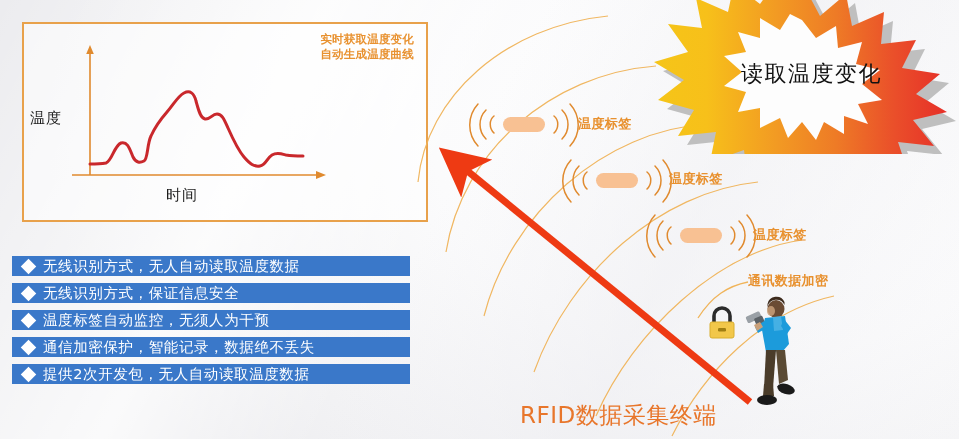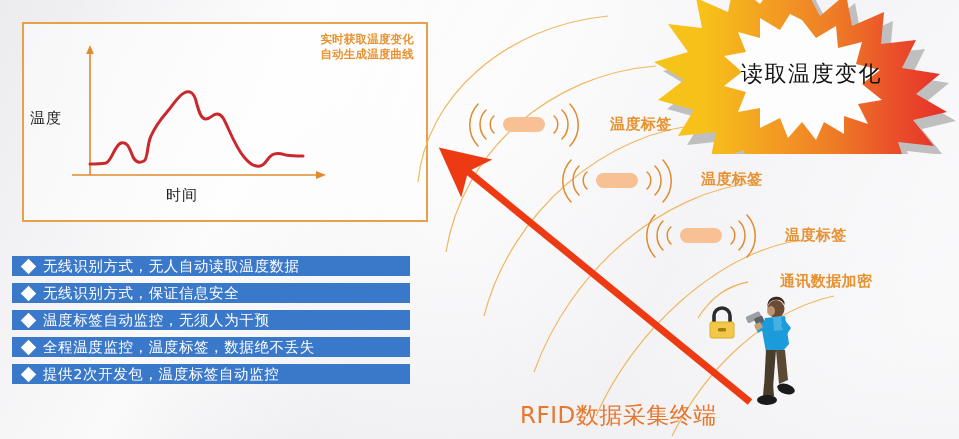--- a/index.html
+++ b/index.html
@@ -49,22 +49,22 @@
   .bullet-text{
     color:#ffffff;font-size:14.5px;letter-spacing:.6px;white-space:nowrap;
     line-height:1;
   }
 
   
   #scene{position:absolute;left:410px;top:0;width:549px;height:439px;}
   #scene svg.arcs,#scene svg.tags,#scene svg.arrow{position:absolute;left:0;top:0;}
 
   .tag-label{
-    position:absolute;color:#E8912F;font-size:15px;font-weight:700;
-    white-space:nowrap;letter-spacing:.4px;padding-left:32px;
+    position:absolute;color:#E8912F;font-size:13px;font-weight:700;
+    white-space:nowrap;letter-spacing:.4px;
   }
   .scene-label{
     position:absolute;color:#E8762B;font-size:23px;white-space:nowrap;
     letter-spacing:.5px;
   }
 
   
   #starburst{position:absolute;left:650px;top:-18px;width:309px;height:172px;}
   #starburst svg{position:absolute;left:0;top:0;}
   #burst-text{
@@ -134,25 +134,25 @@
     <div class="bullet-row">
       <span class="bullet-diamond"></span>
       <span class="bullet-text">无线识别方式，保证信息安全</span>
     </div>
     <div class="bullet-row">
       <span class="bullet-diamond"></span>
       <span class="bullet-text">温度标签自动监控，无须人为干预</span>
     </div>
     <div class="bullet-row">
       <span class="bullet-diamond"></span>
-      <span class="bullet-text">全程温度监控，温度标签，数据绝不丢失</span>
-    </div>
-    <div class="bullet-row">
-      <span class="bullet-diamond"></span>
-      <span class="bullet-text">提供2次开发包，温度标签自动监控</span>
+      <span class="bullet-text">通信加密保护，智能记录，数据绝不丢失</span>
+    </div>
+    <div class="bullet-row">
+      <span class="bullet-diamond"></span>
+      <span class="bullet-text">提供2次开发包，无人自动读取温度数据</span>
     </div>
   </div>
 
   <div id="scene">
 
     <svg class="arcs" width="549" height="439" viewBox="0 0 549 439">
       <g fill="none" stroke="#F0B45A" stroke-width="1.2" opacity=".95">
         <path d="M 8,182 C 16,96 96,26 198,16"></path>
         <path d="M 36,252 C 52,152 140,74 246,66"></path>
         <path d="M 74,316 C 100,214 194,130 298,124"></path>

